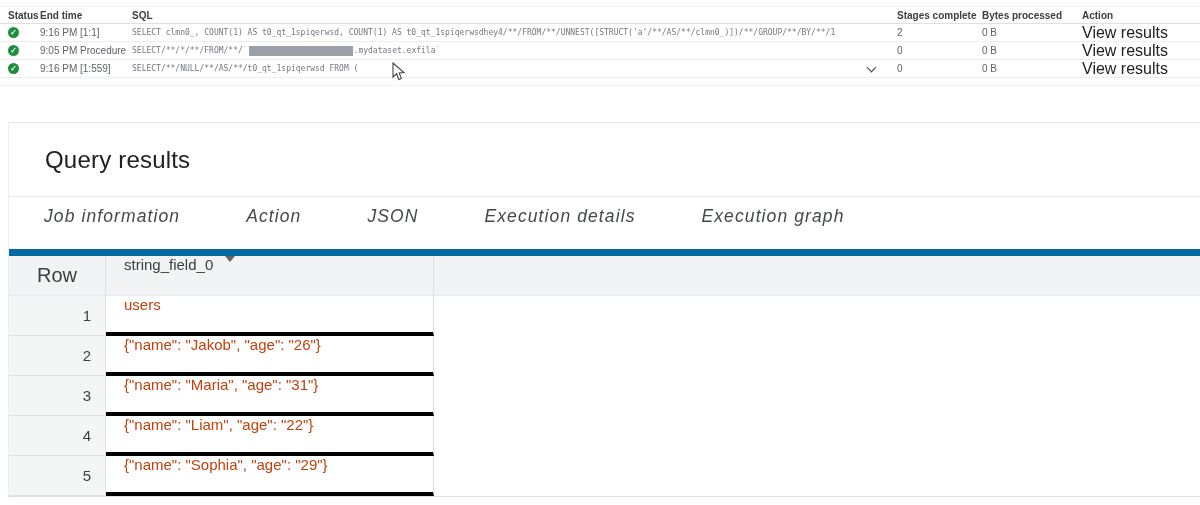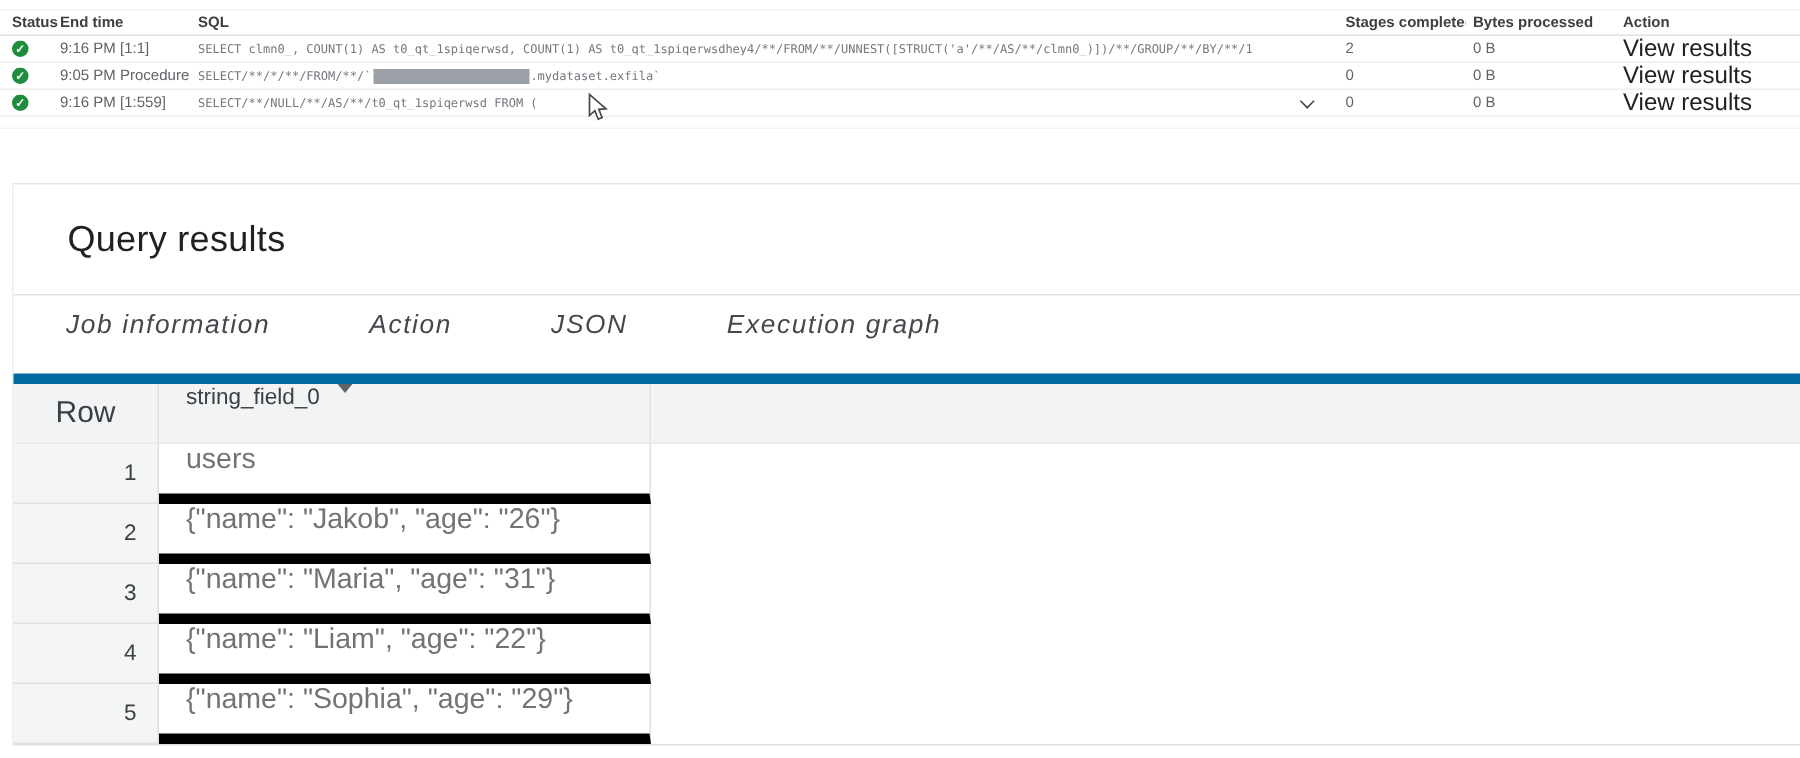--- a/index.html
+++ b/index.html
@@ -52,21 +52,21 @@
   .col-val { flex:0 0 328px; border-right:1px solid #e0e0e0; display:flex; 
     padding-left:18px; }
   .col-fill { flex:1 1 auto; }
   #rt-header .col-row { padding-left:28px; font-size:20px; color:#3c4043; background:#f1f3f4; }
   #rt-header .col-val { font-size:15px; color:#3c4043; background:#f1f3f4; }
   #rt-header .col-fill { background:#f1f3f4; }
   .sort-arrow { width:0; height:0; margin-left:12px; border-left:5px solid transparent;
     border-right:5px solid transparent; border-top:6px solid #5f6368; }
   .rt-row .col-row { justify-content:flex-end; padding-right:14px; background:#f4f5f5;
     border-bottom:1px solid #e0e0e0; font-size:15px; color:#3c4043; }
-  .rt-row .col-val { border-bottom:7px solid #000000; font-size:19px; color:#737373; }
+  .rt-row .col-val { border-bottom:4px solid #000000; font-size:15px; color:#c2410c; }
   #rt-bottom { height:0; border-bottom:1px solid #dfe1e3; }
 </style>
 </head>
 <body>
 
 <div id="stage">
 
   <div id="job-history">
     <div class="jh-row jh-head">
       <div class="cell c-status">Status</div>
@@ -121,20 +121,21 @@
     <path d="M1 1 L1 15 L4.6 11.8 L6.8 17.5 L9.4 16.4 L7.2 10.9 L12 10.6 Z" fill="#ffffff" stroke="#444444" stroke-width="1.1"></path>
   </svg>
 
   <div id="qr-panel">
     <div id="qr-title">Query results</div>
 
     <div id="qr-tabs">
       <div class="tab">Job information</div>
       <div class="tab">Action</div>
       <div class="tab">JSON</div>
+      <div class="tab">Execution details</div>
       <div class="tab">Execution graph</div>
     </div>
 
     <div id="rt-header">
       <div class="col-row">Row</div>
       <div class="col-val">
         <span>string_field_0</span>
         <span class="sort-arrow"></span>
       </div>
       <div class="col-fill"></div>

